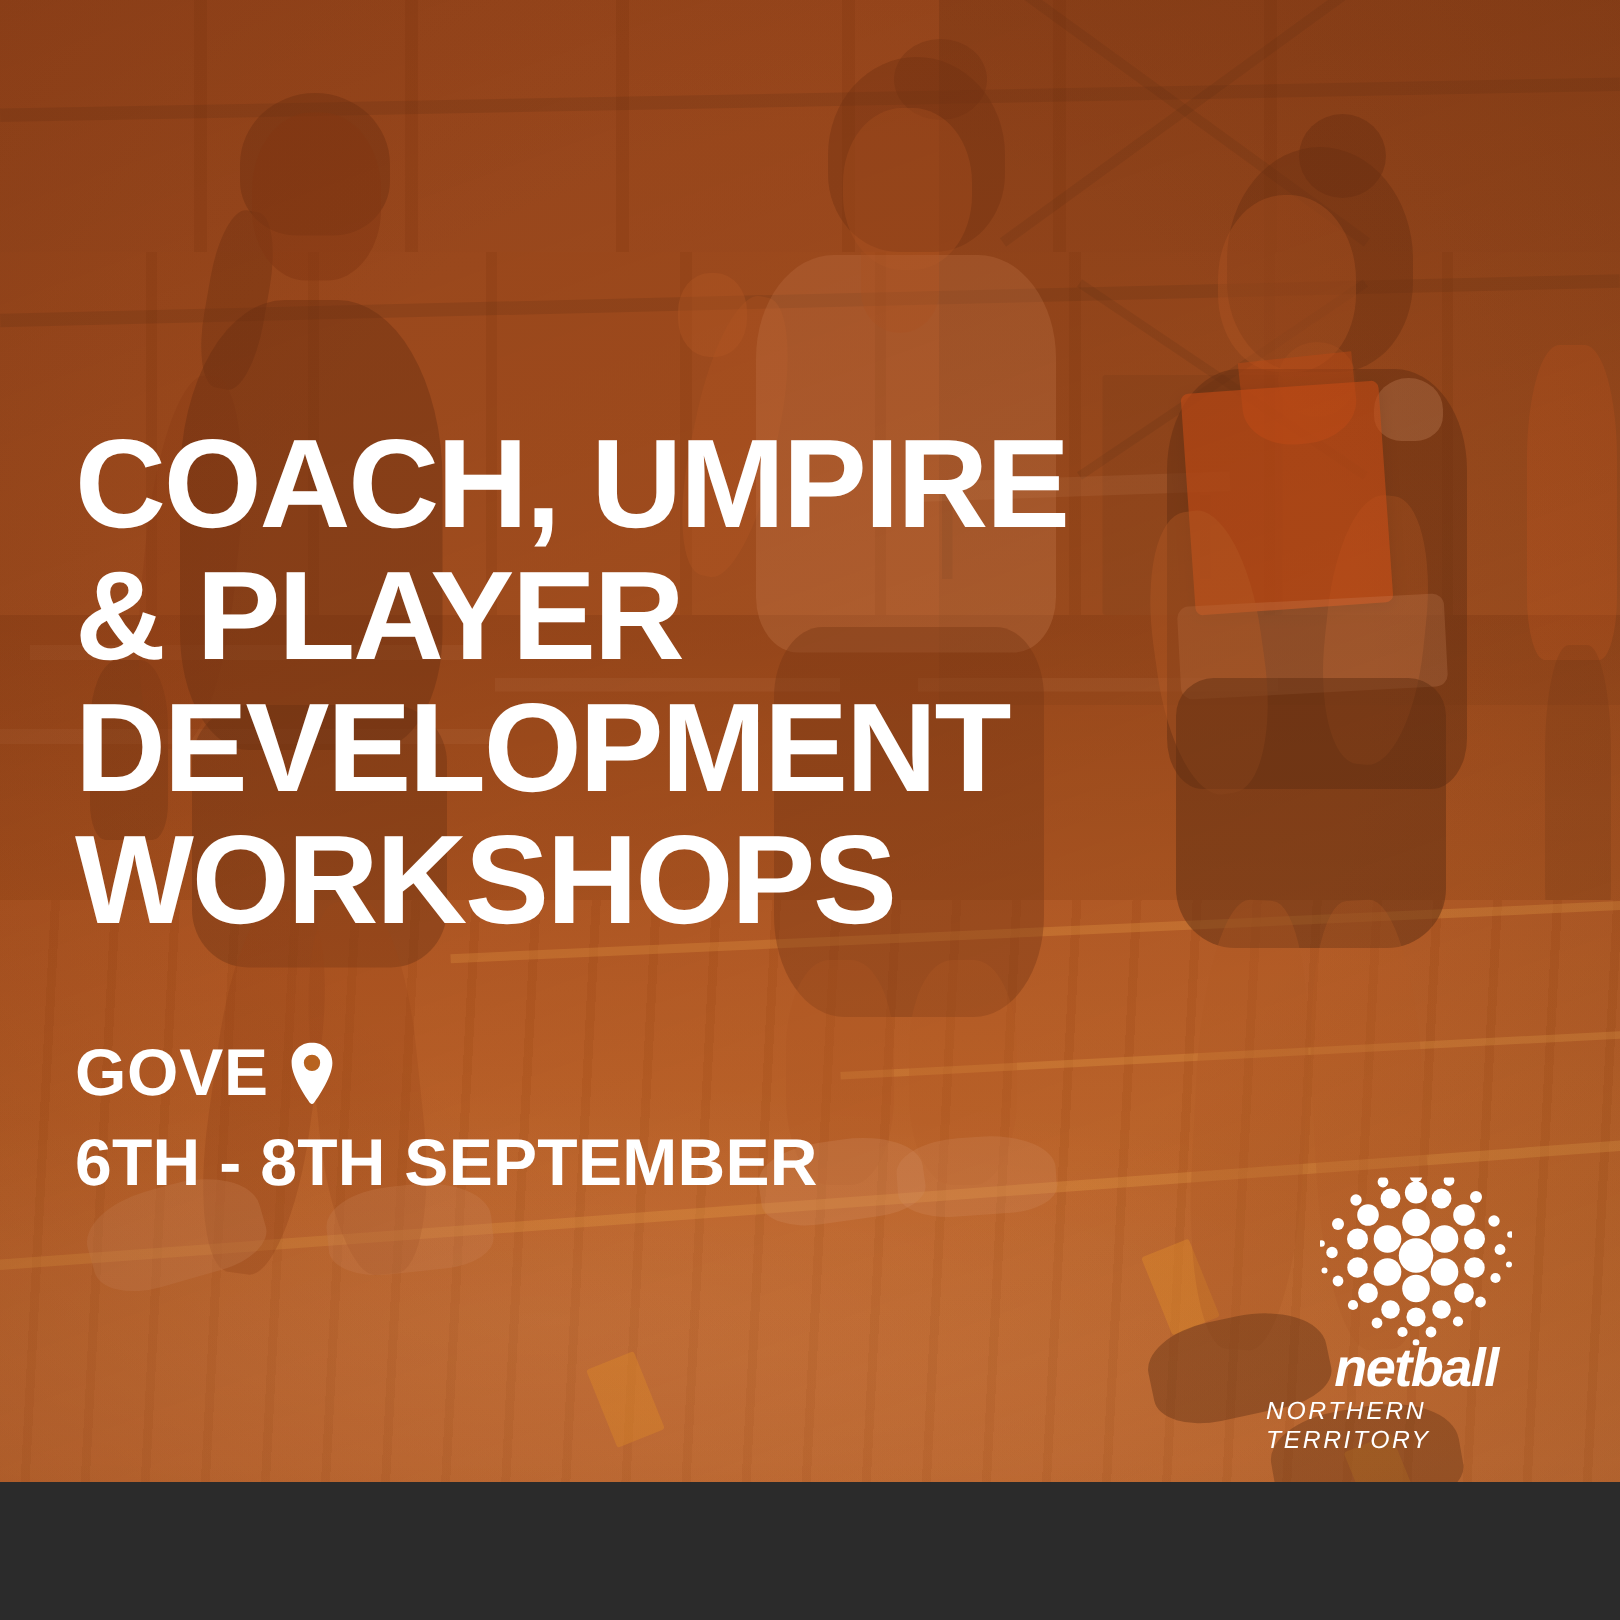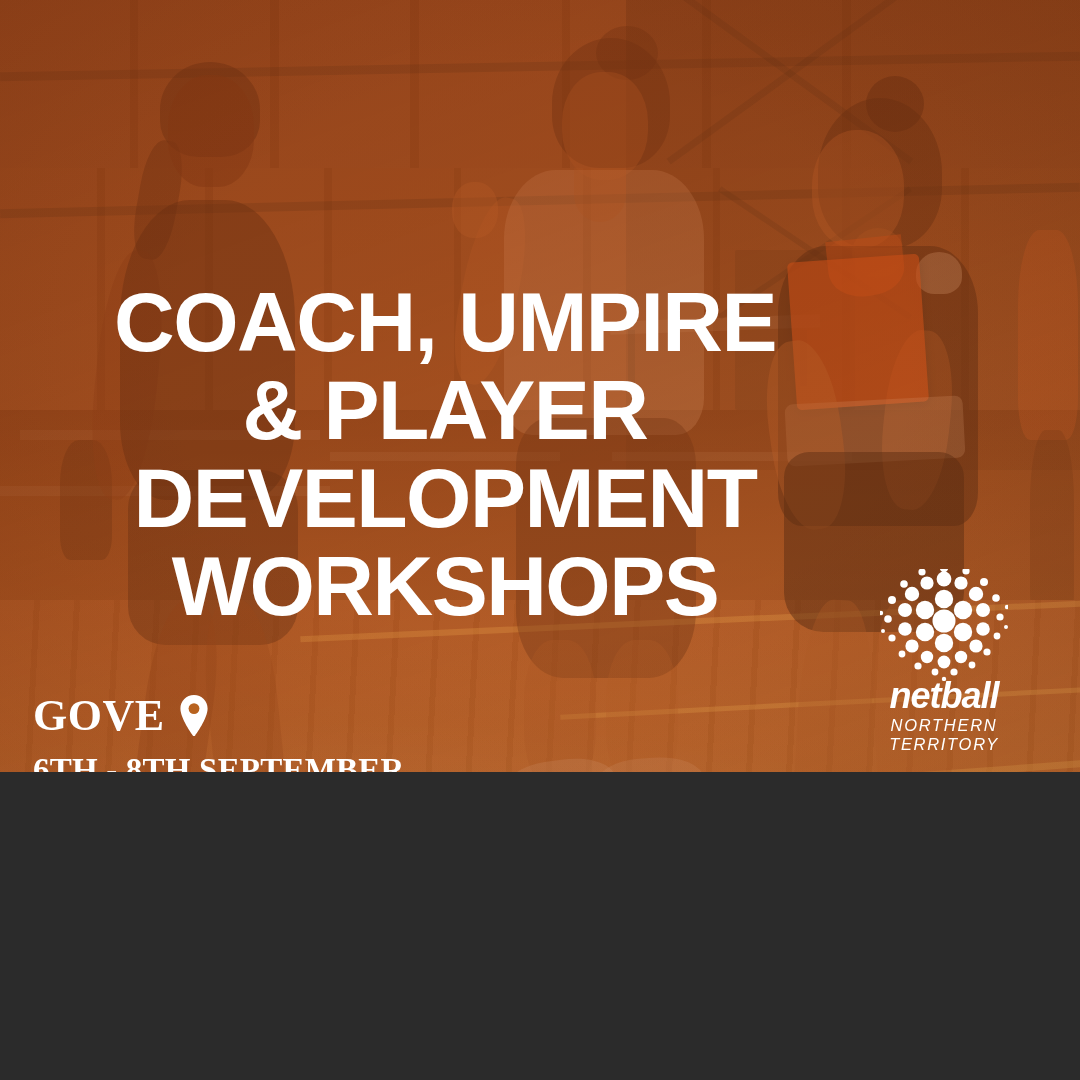--- a/index.html
+++ b/index.html
@@ -3,25 +3,24 @@
 <meta charset="utf-8">
 <style>
   html, body {
     margin: 0;
     padding: 0;
     background: #2b2b2b;
   }
   #poster {
     position: relative;
     width: 1080px;
-    height: 772px;
+    height: 988px;
     overflow: hidden;
     font-family: "Liberation Sans", sans-serif;
     background: #14532d;
-    text-align: center;
   }
 
   
   .photo {
     position: absolute;
     inset: 0;
     overflow: hidden;
   }
 
   
@@ -203,39 +202,39 @@
     width: 790px;
     color: #ffffff;
     font-size: 84px;
     font-weight: 700;
     line-height: 88px;
     letter-spacing: -1.5px;
     text-transform: uppercase;
     white-space: pre-line;
   }
 
-  .meta { position: absolute; left: 33px; top: 694px; font-family: Liberation Serif, serif; }
+  .meta { position: absolute; left: 50px; top: 694px; }
 
   .meta-location {
     display: flex;
     align-items: center;
     gap: 14px;
     color: #ffffff;
     font-size: 44px;
     font-weight: 700;
     letter-spacing: .5px;
     line-height: 1;
     text-transform: uppercase;
   }
   .pin-icon { display: block; width: 30px; height: 42px; flex: none; }
 
   .meta-date {
     margin-top: 16px;
     color: #ffffff;
-    font-size: 33px;
+    font-size: 44px;
     font-weight: 700;
     letter-spacing: .2px;
     line-height: 1;
     text-transform: uppercase;
   }
 
   
   .logo {
     position: absolute;
     right: 36px;

